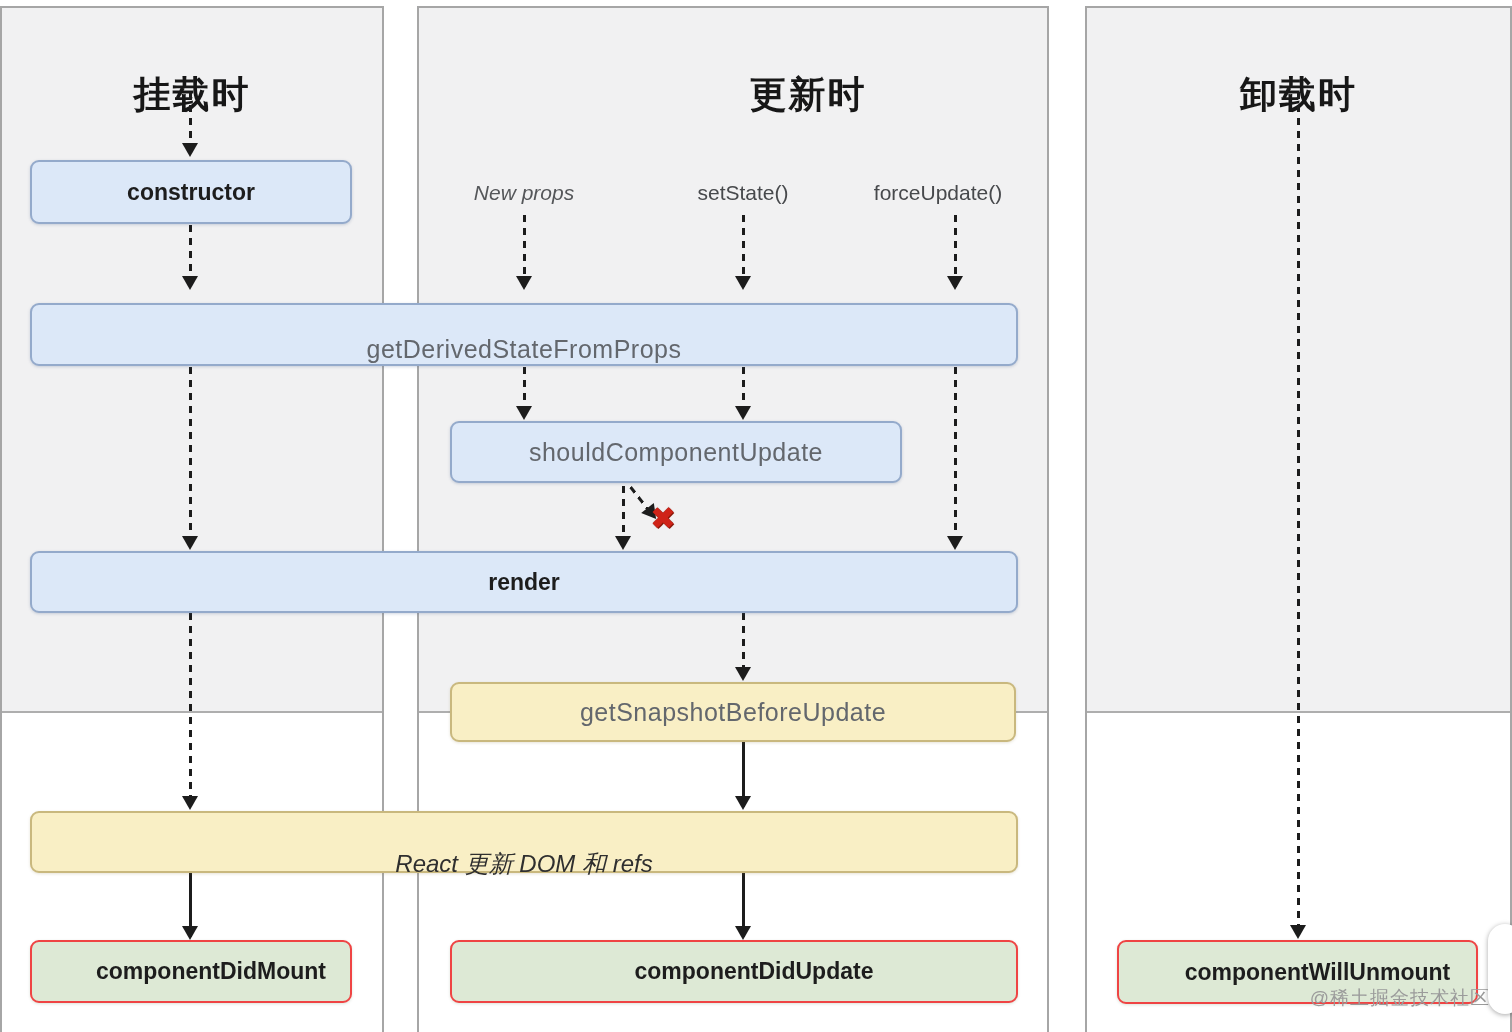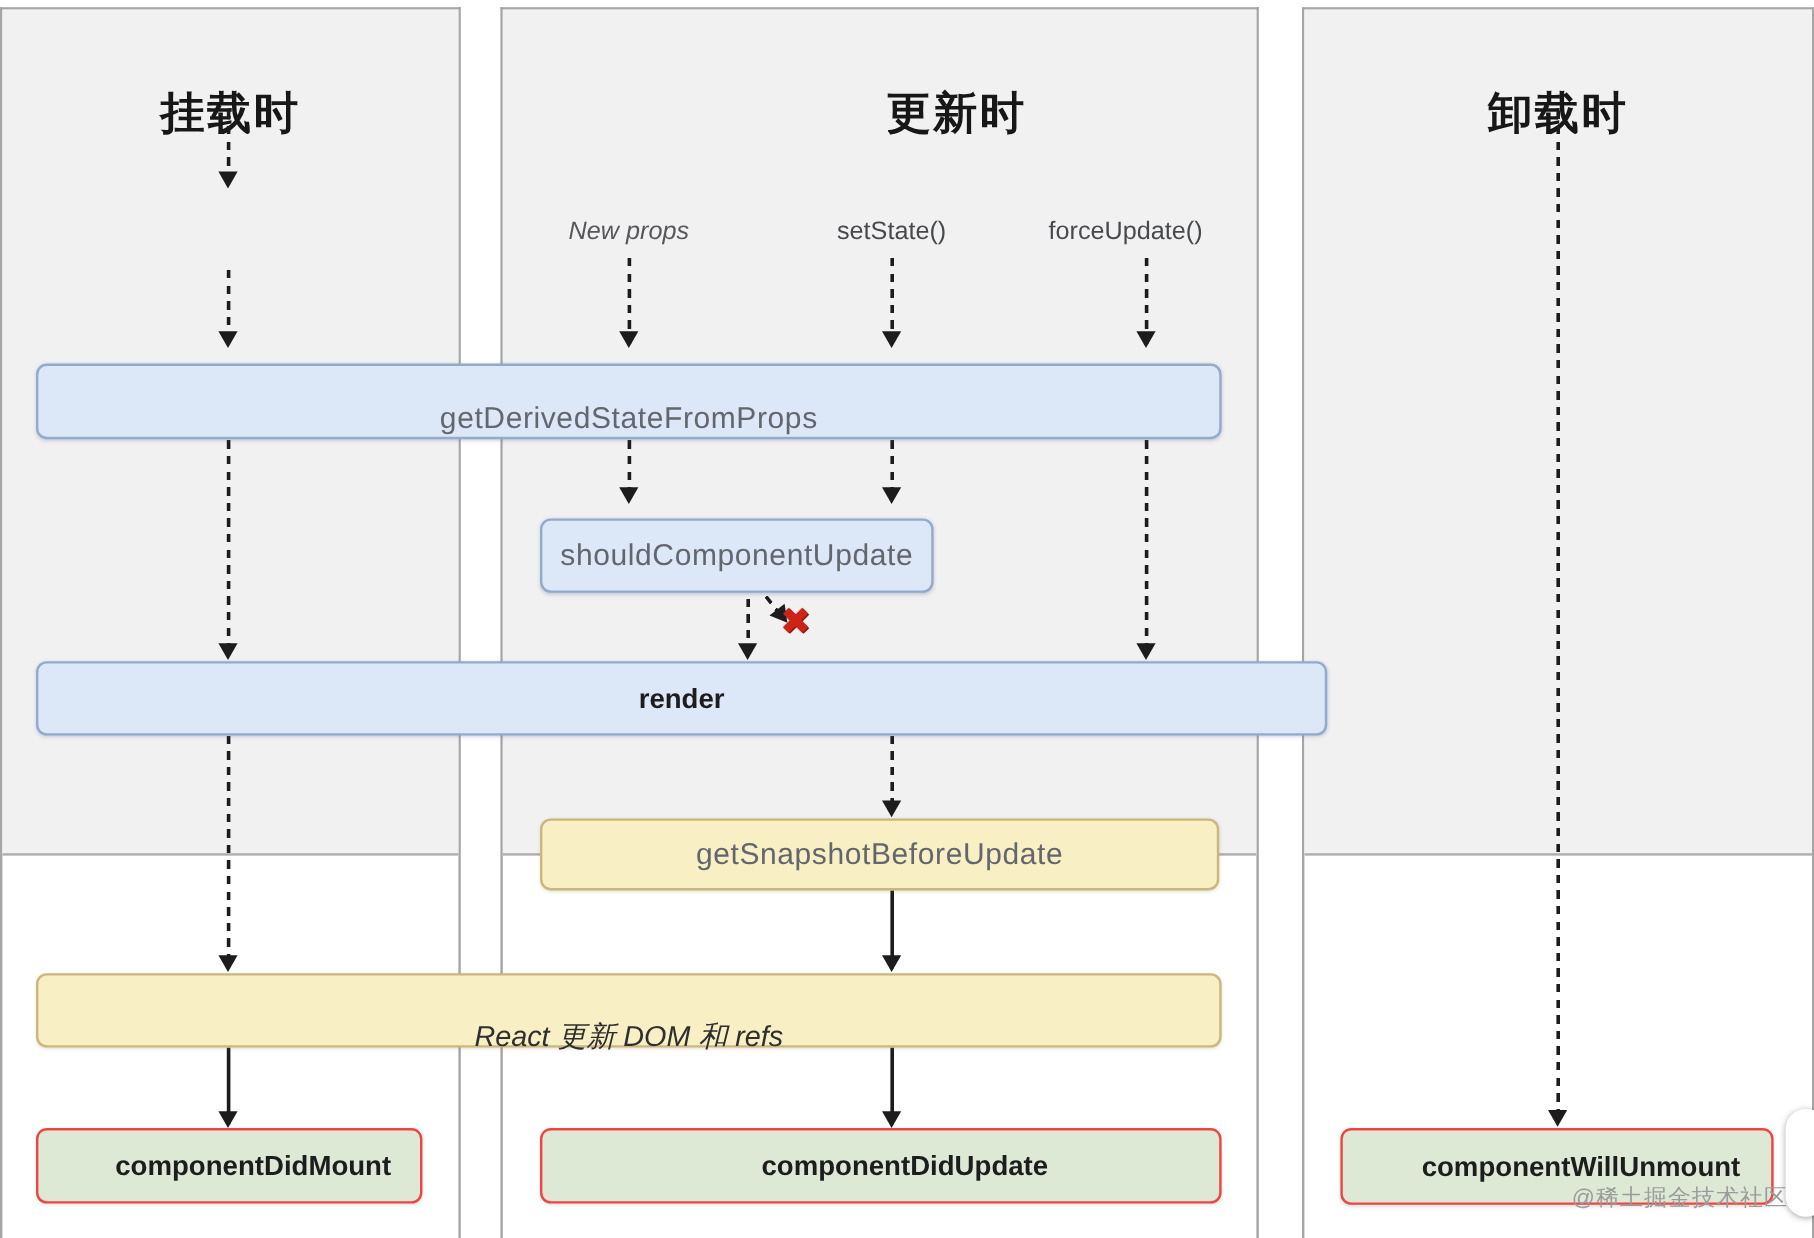--- a/index.html
+++ b/index.html
@@ -16,21 +16,21 @@
          border:2px solid #a6a6a6;border-bottom:none;box-sizing:border-box;z-index:0;}
   .panel .gray-top{position:absolute;top:0;left:0;right:0;height:703px;
          background:#f1f1f2;border-bottom:2px solid #aeaeae;}
   .panel-1{left:0;width:384px;}
   .panel-2{left:417px;width:632px;}
   .panel-3{left:1085px;width:427px;}
 
   .col-title{position:absolute;top:26px;text-align:center;z-index:2;
          font-size:37px;font-weight:600;color:#171717;letter-spacing:2px;margin-top:44px;}
   .title-1{left:0;width:384px;}
-  .title-2{left:417px;width:760px;}
+  .title-2{left:428px;width:760px;}
   .title-3{left:1085px;width:427px;}
 
   
   .node{position:absolute;border-radius:9px;box-sizing:border-box;z-index:5;
         display:flex;align-items:center;justify-content:center;text-align:center;}
   .node.blue{background:#dce8f8;border:2px solid #94aacb;box-shadow:0 1px 3px rgba(70,95,140,.25);}
   .node.yellow{background:#f9efc5;border:2px solid #c9b87e;box-shadow:0 1px 3px rgba(140,120,60,.2);}
   .node.green{background:#dde9d5;border:2px solid #ef4444;box-shadow:0 1px 3px rgba(90,120,80,.2);padding-left:40px;}
   .label-strong{font-weight:bold;color:#1d1d1d;font-size:23px;}
   .label-thin{color:#63676d;font-size:25px;font-weight:400;letter-spacing:.5px;}
@@ -97,30 +97,33 @@
 
   <div class="arrow dashed head" style="left:953.5px;top:215px;height:72px;"></div>
   <div class="arrow dashed head" style="left:953.5px;top:354px;height:193px;"></div>
 
   <div class="arrow dashed head" style="left:621.5px;top:486px;height:61px;"></div>
   <div class="arrow dashed head diag" style="left:629px;top:487px;height:38px;transform:rotate(-38deg);"></div>
   <div class="stop-mark" style="left:650px;top:500px;">✖</div>
 
   <div class="arrow dashed head" style="left:1296.5px;top:92px;height:844px;"></div>
 
+  <div class="node blue" style="left:30px;top:160px;width:322px;height:64px;">
+    <span class="label-strong">constructor</span>
+  </div>
 
   <div class="node blue" style="left:30px;top:303px;width:988px;height:63px;align-items:flex-end;">
     <span class="label-thin">getDerivedStateFromProps</span>
   </div>
 
-  <div class="node blue" style="left:450px;top:432px;width:328px;height:62px;align-items:center;">
+  <div class="node blue" style="left:450px;top:421px;width:452px;height:62px;align-items:center;">
     <span class="label-thin">shouldComponentUpdate</span>
   </div>
 
-  <div class="node blue" style="left:30px;top:551px;width:1076px;height:62px;">
+  <div class="node blue" style="left:30px;top:551px;width:988px;height:62px;">
     <span class="label-strong">render</span>
   </div>
 
   <div class="node yellow" style="left:450px;top:682px;width:566px;height:60px;">
     <span class="label-thin">getSnapshotBeforeUpdate</span>
   </div>
 
   <div class="node yellow" style="left:30px;top:811px;width:988px;height:62px;">
     <span class="label-italic">React 更新 DOM 和 refs</span>
   </div>

